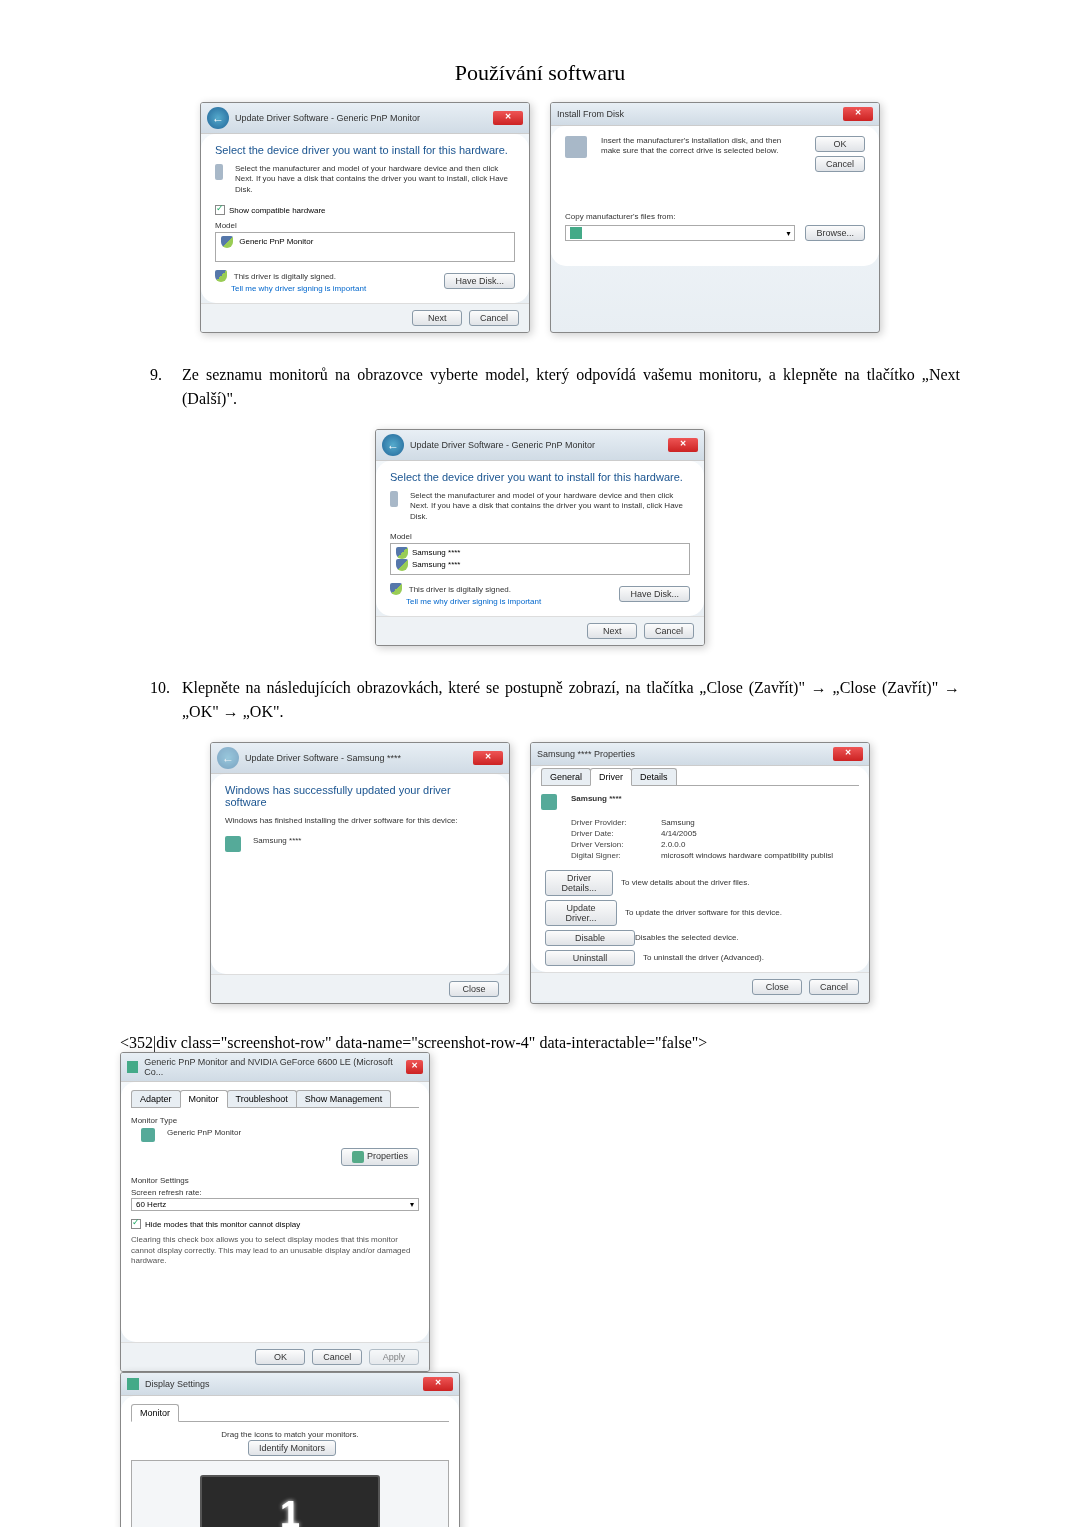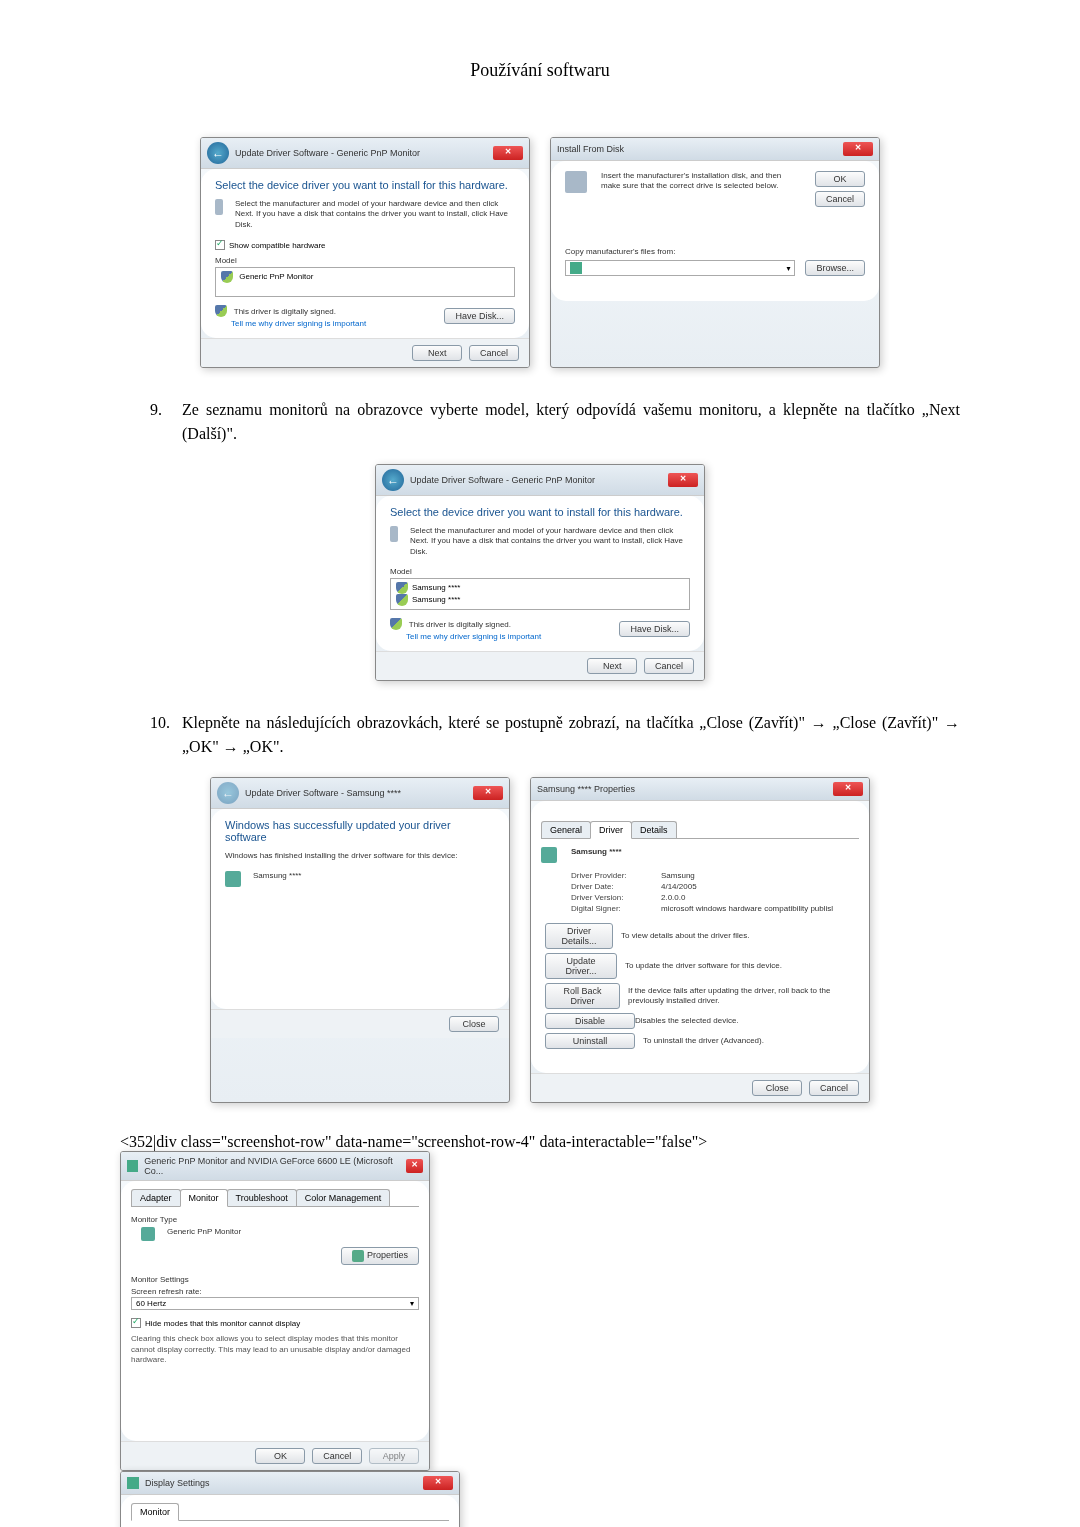--- a/index.html
+++ b/index.html
@@ -7,22 +7,22 @@
       font-family: Georgia, 'Times New Roman', serif;
       background: #fff;
       width: 1080px;
       margin: 0 auto;
       color: #000;
       font-size: 16px;
       padding: 60px 120px 40px 120px;
     }
     .page-header {
       text-align: center;
-      font-size: 18px;
-      margin-bottom: 56px;
+      font-size: 22px;
+      margin-bottom: 16px;
       font-family: Liberation Serif, serif;
     }
     .screenshot-row {
       display: flex;
       justify-content: center;
       gap: 20px;
       margin-bottom: 30px;
     }
     .screenshot-row.single { gap: 0; }
     .dialog {
@@ -301,21 +301,21 @@
     <div class="dialog-footer">
       <span class="win-btn">Close</span>
     </div>
   </div>
 
   <div class="dialog" style="width:340px">
     <div class="dialog-titlebar">
       <span>Samsung **** Properties</span>
       <span class="close-btn">✕</span>
     </div>
-    <div class="dialog-body" style="padding:20px 10px;">
+    <div class="dialog-body" style="padding:2px 10px;">
       <div class="tabs">
         <div class="tab">General</div>
         <div class="tab active">Driver</div>
         <div class="tab">Details</div>
       </div>
       <div style="display:flex; gap:8px; margin-bottom:8px;">
         <span class="disk-icon" style="background:#5a9"></span>
         <span class="tiny-text" style="font-weight:bold">Samsung ****</span>
       </div>
       <div style="margin-left:30px;">
@@ -337,24 +337,20 @@
           </div>
       </div>
       <div style="margin-top:10px;">
         <div style="display:flex; gap:8px; margin:4px 0; align-items:center;">
             <span class="win-btn" style="width:68px">Driver Details...</span>
             <span class="tiny-text">To view details about the driver files.</span>
           </div>
         <div style="display:flex; gap:8px; margin:4px 0; align-items:center;">
             <span class="win-btn" style="width:72px">Update Driver...</span>
             <span class="tiny-text">To update the driver software for this device.</span>
-          </div>
-        <div style="display:flex; gap:8px; margin:4px 0; align-items:center;">
-            <span class="win-btn" style="width:90px">Roll Back Driver</span>
-            <span class="tiny-text">If the device fails after updating the driver, roll back to the previously installed driver.</span>
           </div>
         <div style="display:flex; margin:4px 0; align-items:center;">
             <span class="win-btn" style="width:90px">Disable</span>
             <span class="tiny-text">Disables the selected device.</span>
           </div>
         <div style="display:flex; gap:8px; margin:4px 0; align-items:center;">
             <span class="win-btn" style="width:90px">Uninstall</span>
             <span class="tiny-text">To uninstall the driver (Advanced).</span>
           </div>
       </div>
@@ -373,21 +369,21 @@
     <div class="dialog-titlebar">
       <span style="width:12px;height:12px;background:#4a8;display:inline-block"></span>
       <span>Generic PnP Monitor and NVIDIA GeForce 6600 LE (Microsoft Co...</span>
       <span class="close-btn" style="width:18px">✕</span>
     </div>
     <div class="dialog-body" style="padding:8px 10px; min-height:260px;">
       <div class="tabs">
         <div class="tab">Adapter</div>
         <div class="tab active">Monitor</div>
         <div class="tab">Troubleshoot</div>
-        <div class="tab">Color Management</div>
+        <div class="tab">Show Management</div>
       </div>
       <div class="fieldset-label">Monitor Type</div>
       <div style="display:flex; gap:6px; padding-left:10px; margin-bottom:6px;">
         <span class="disk-icon" style="width:14px;height:14px;background:#5a9"></span>
         <span class="tiny-text">Generic PnP Monitor</span>
       </div>
       <div style="text-align:right; margin-bottom:10px;">
         <span class="win-btn"><span class="prop-icon"></span><span>Properties</span></span>
       </div>
       <div class="fieldset-label">Monitor Settings</div>

